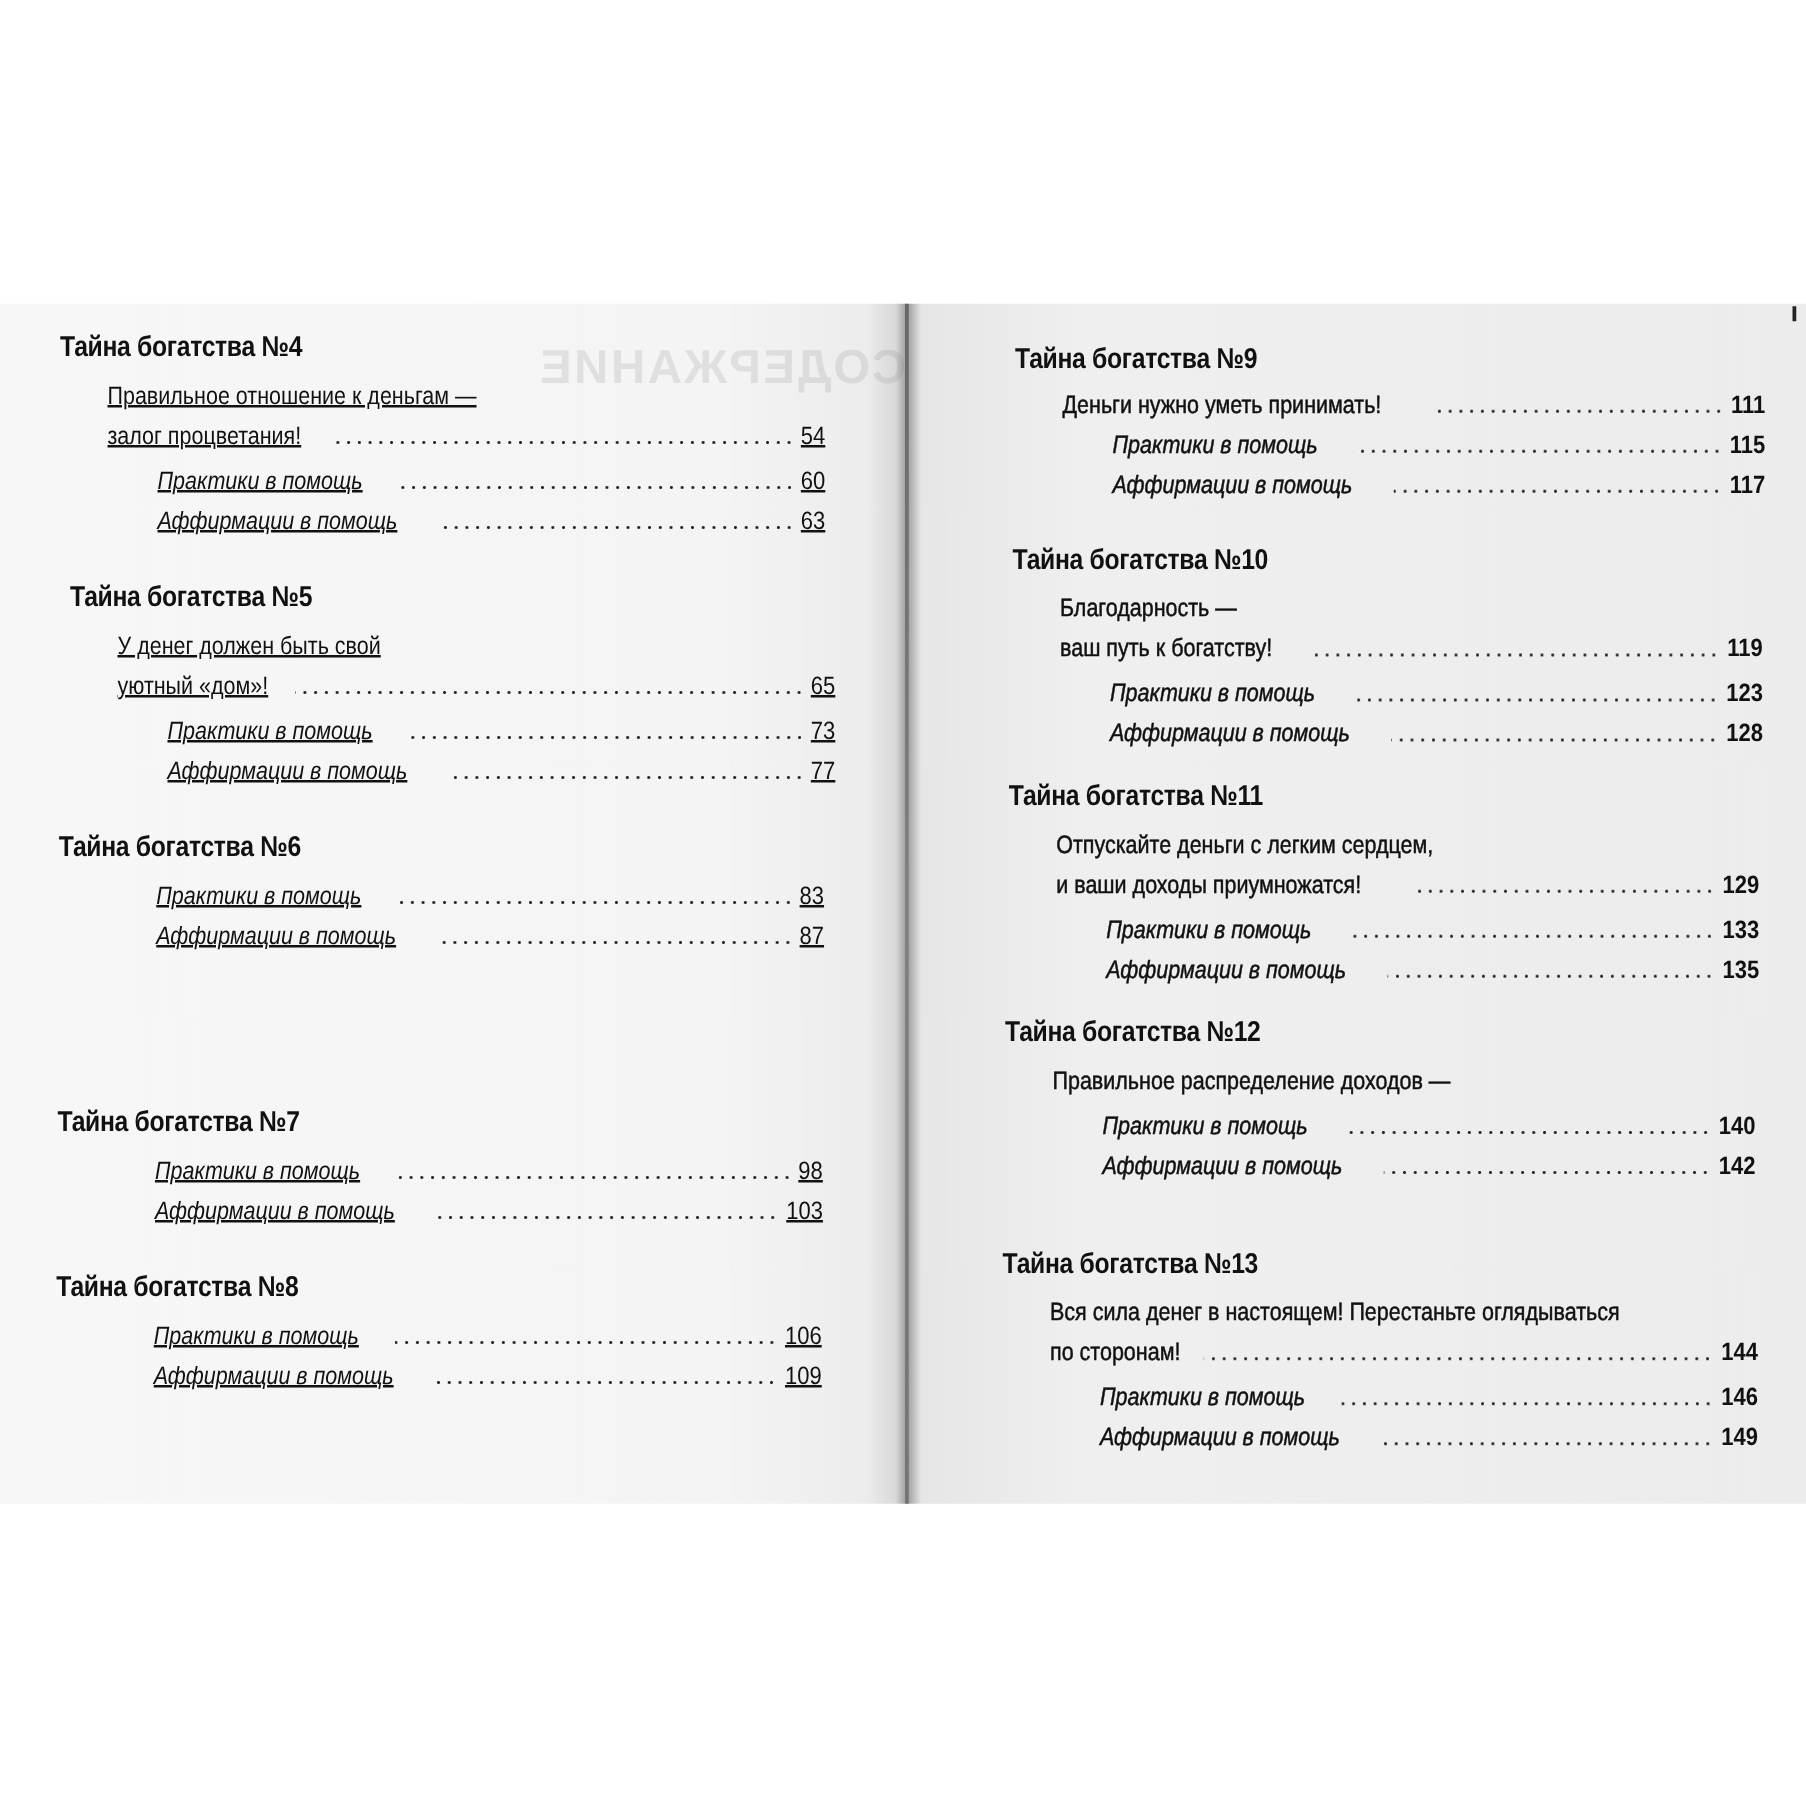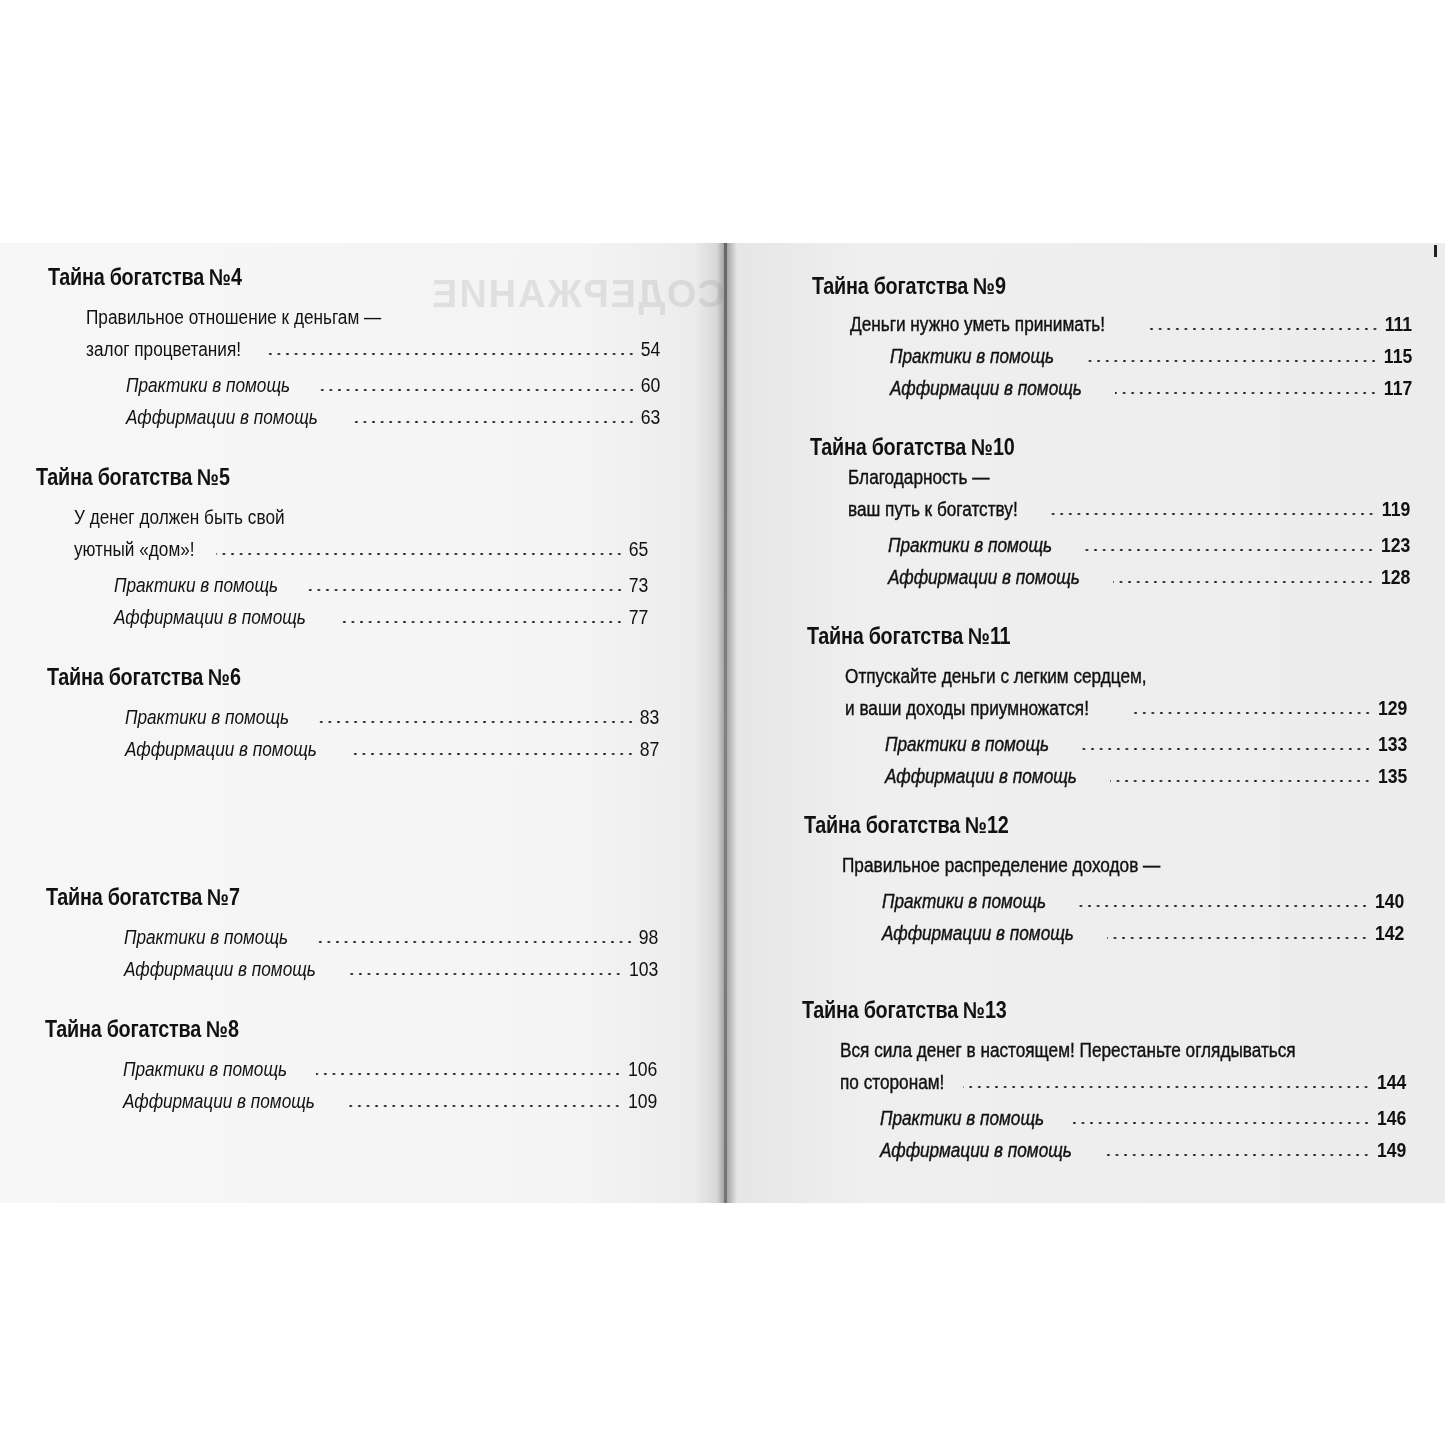--- a/index.html
+++ b/index.html
@@ -35,21 +35,21 @@
     .row .dots {
       flex: 1 1 auto; margin: 0 2px; height: 4px; align-self: flex-end; margin-bottom: 9px;
       background-image: radial-gradient(circle, #222 1px, transparent 1.3px);
       background-size: 8.6px 4px; background-repeat: repeat-x; background-position: right center;
     }
     .row .pg { flex: 0 0 auto; transform: scaleX(0.88); transform-origin: right center; }
     .row.sub { padding-left: 40px; }
     .row.sub .txt { font-style: italic; }
     .line-only { font-size: 20px; line-height: 32px; white-space: nowrap; transform: scaleX(0.86); transform-origin: left center; }
 
-    .page-left .chapter-block { padding-left: 38px; width: 612px; }
+    .page-left .chapter-block { padding-left: 38px; width: 612px; text-decoration: underline; }
     .page-right .chapter-block { padding-left: 38px; width: 600px; }
     .page-right .row, .page-right .line-only { font-weight: 700; }
     .page-right .row .txt, .page-right .line-only { font-weight: 400; -webkit-text-stroke: 0.4px #111; }
     .page-right .row .pg { font-weight: 700; }
   </style>
 </head>
 <body>
 
 <div class="spread">
   <div class="ghost" style="left:430px; top:30px;">СОДЕРЖАНИЕ</div>
@@ -71,21 +71,21 @@
           <span class="pg">60</span>
         </div>
         <div class="row sub">
           <span class="txt">Аффирмации в помощь</span>
           <span class="dots"></span>
           <span class="pg">63</span>
         </div>
       </div>
     </div>
 
-    <div class="section" style="left:36px; top:221px;">
+    <div class="section" style="left:56px; top:221px;">
       <div class="sec-title">Тайна богатства №5</div>
       <div class="chapter-block" style="margin-top:10px;">
         <div class="line-only">У денег должен быть свой</div>
         <div class="row">
           <span class="txt">уютный «дом»!</span>
           <span class="dots"></span>
           <span class="pg">65</span>
         </div>
         <div class="row sub" style="margin-top:4px;">
           <span class="txt">Практики в помощь</span>
@@ -169,21 +169,21 @@
         <div class="row sub">
           <span class="txt">Аффирмации в помощь</span>
           <span class="dots"></span>
           <span class="pg">117</span>
         </div>
       </div>
     </div>
 
     <div class="section" style="left:84px; top:191px;">
       <div class="sec-title">Тайна богатства №10</div>
-      <div class="chapter-block" style="margin-top:0;">
+      <div class="chapter-block" style="margin-top:10px;">
         <div class="line-only">Благодарность —</div>
         <div class="row">
           <span class="txt">ваш путь к богатству!</span>
           <span class="dots"></span>
           <span class="pg">119</span>
         </div>
         <div class="row sub" style="margin-top:4px;">
           <span class="txt">Практики в помощь</span>
           <span class="dots"></span>
           <span class="pg">123</span>

